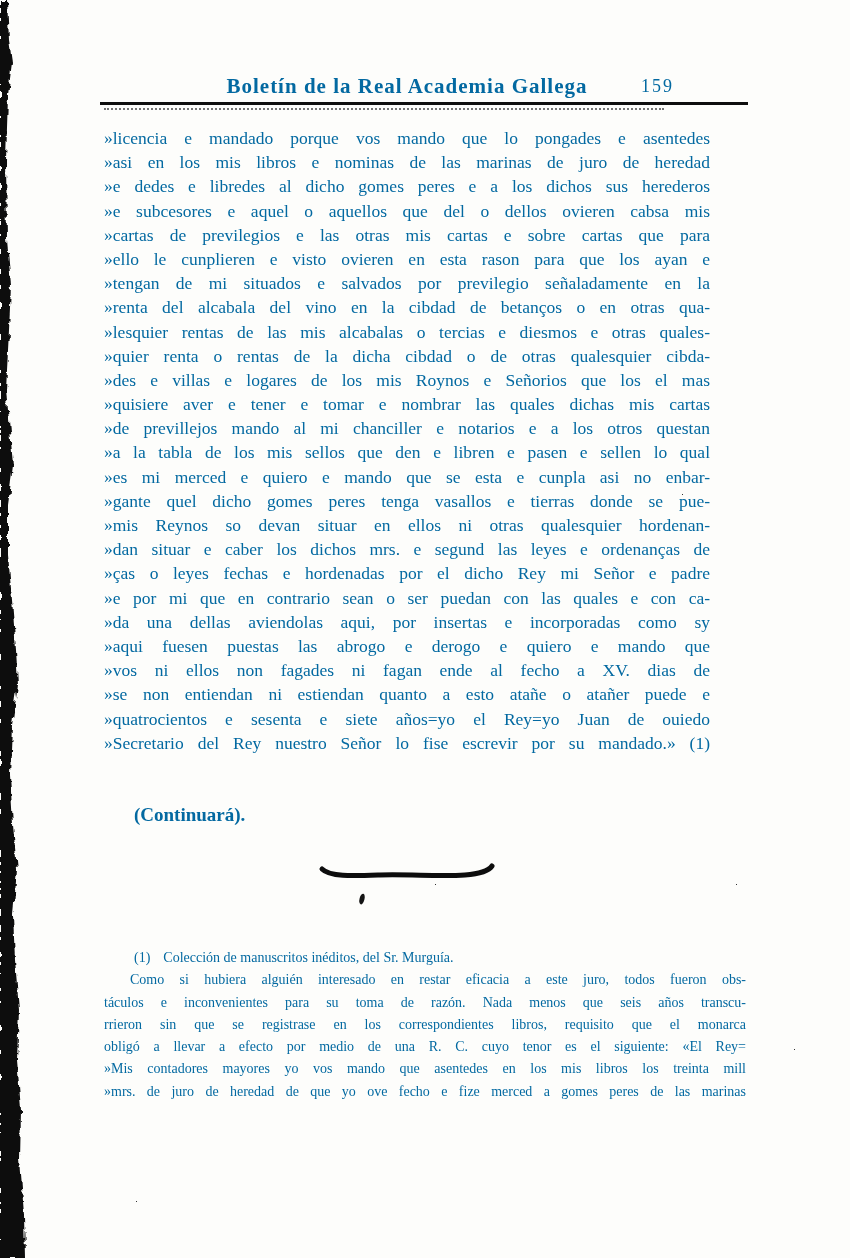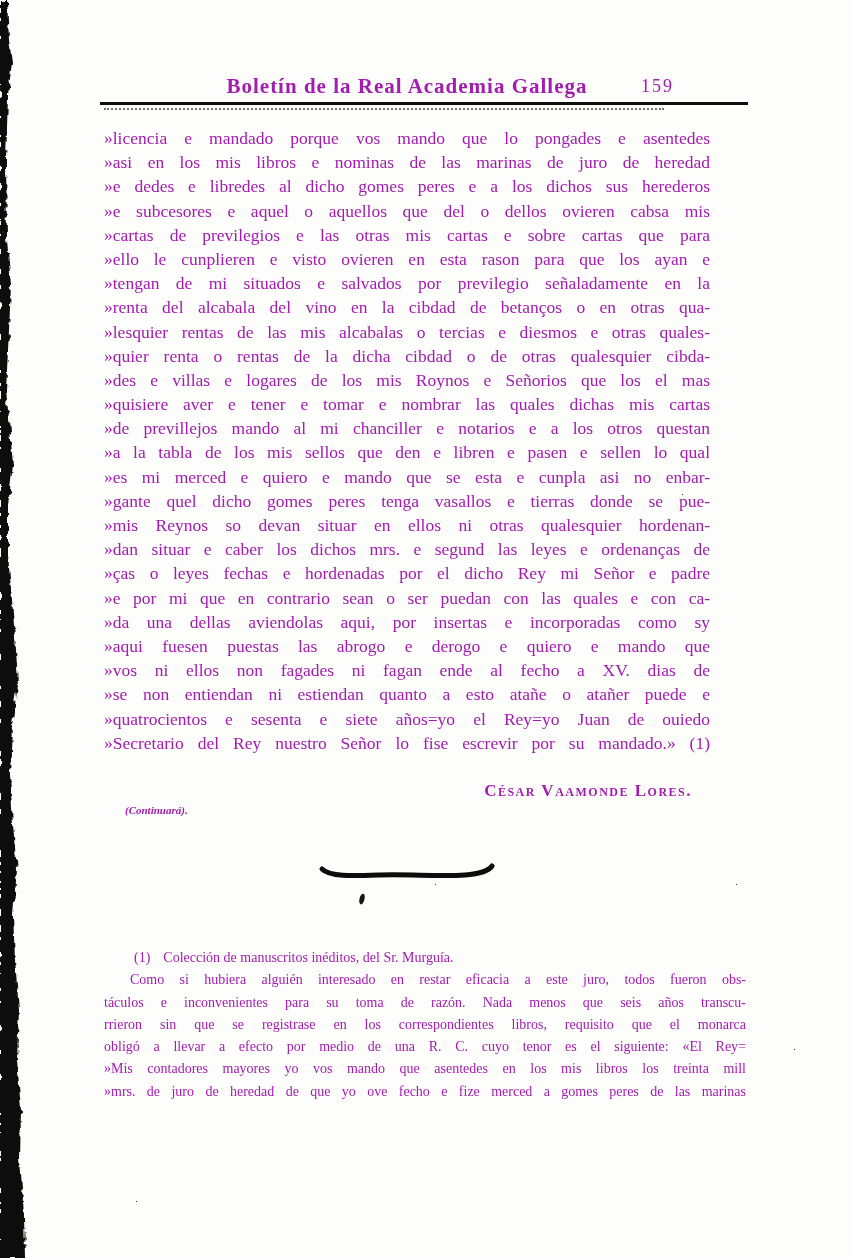--- a/index.html
+++ b/index.html
@@ -1,21 +1,21 @@
 <!DOCTYPE html>
 <html><head>
 <meta charset="utf-8">
 <style>
   html,body { margin:0; padding:0; background:#e8e8e4; }
   .page {
     position:relative;
     width:850px; height:1258px;
     margin:0 auto;
     background:#fdfdfb;
-    color:#a21caf;
+    color:#0369a1;
     font-family:"Liberation Serif","DejaVu Serif",serif;
     overflow:hidden;
   }
   
   .header { position:absolute; top:74px; left:104px; width:606px; height:28px; }
   .journal-title {
     text-align:center;
     font-size:21px; font-weight:bold; letter-spacing:1px;
     white-space:nowrap;
   }
@@ -42,22 +42,22 @@
     text-align:justify; text-align-last:justify;
   }
   
   .signature {
     position:absolute; top:781px; left:104px; width:588px;
     text-align:right;
     font-variant:small-caps; font-weight:bold;
     font-size:17px; letter-spacing:1.5px;
   }
   .continuation {
-    position:absolute; top:804px; left:125px;
-    font-style:italic; font-weight:bold; font-size:11px;
+    position:absolute; top:804px; left:134px;
+    font-weight:bold; font-size:19px;
   }
   
   .footnote {
     position:absolute; top:947px; left:104px; width:642px;
     font-size:14px; line-height:22.3px;
   }
   .fn-first { text-indent:30px; white-space:nowrap; overflow:hidden; }
   .fn-ref { margin-right:13px; }
   .fn-italic { }
   .fn-lines > div {
@@ -104,21 +104,20 @@
       <div class="body-line">»ças o leyes fechas e hordenadas por el dicho Rey mi Señor e padre</div>
       <div class="body-line">»e por mi que en contrario sean o ser puedan con las quales e con ca-</div>
       <div class="body-line">»da una dellas aviendolas aqui, por insertas e incorporadas como sy</div>
       <div class="body-line">»aqui fuesen puestas las abrogo e derogo e quiero e mando que</div>
       <div class="body-line">»vos ni ellos non fagades ni fagan ende al fecho a XV. dias de</div>
       <div class="body-line">»se non entiendan ni estiendan quanto a esto atañe o atañer puede e</div>
       <div class="body-line">»quatrocientos e sesenta e siete años=yo el Rey=yo Juan de ouiedo</div>
       <div class="body-line">»Secretario del Rey nuestro Señor lo fise escrevir por su mandado.» (1)</div>
     </div>
 
-  <div class="signature">César Vaamonde Lores.</div>
   <div class="continuation">(Continuará).</div>
 
   <div class="footnote">
     <div class="fn-first">
       <span class="fn-ref">(1)</span><span class="fn-italic">Colección de manuscritos inéditos</span><span>, del Sr. Murguía.</span>
     </div>
     <div class="fn-lines">
         <div class="fn-line">Como si hubiera alguién interesado en restar eficacia a este juro, todos fueron obs-</div>
         <div class="fn-line">táculos e inconvenientes para su toma de razón. Nada menos que seis años transcu-</div>
         <div class="fn-line">rrieron sin que se registrase en los correspondientes libros, requisito que el monarca</div>

